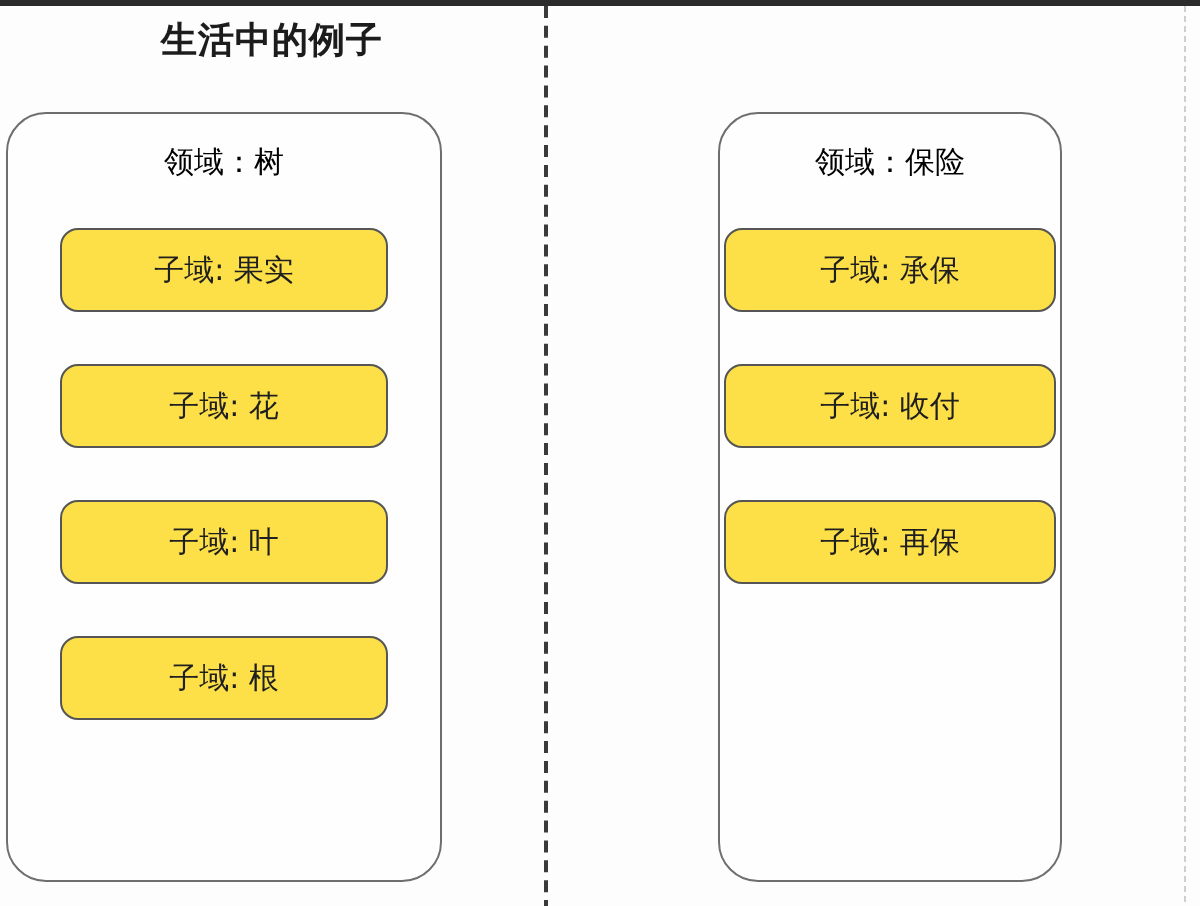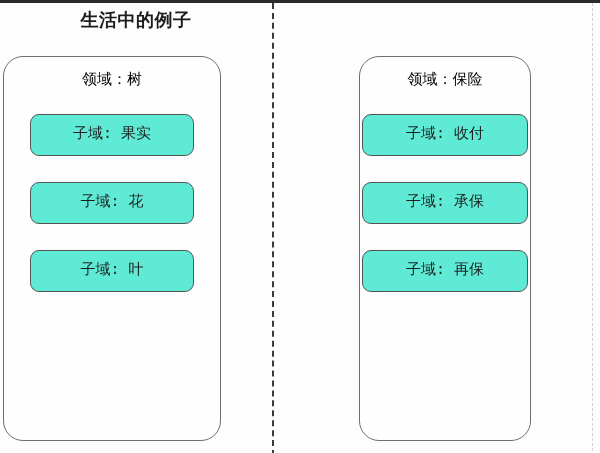--- a/index.html
+++ b/index.html
@@ -11,21 +11,20 @@
     font-family: "DejaVu Sans", "Liberation Sans", sans-serif;
   }
   .canvas {
     position: relative;
     width: 600px;
     height: 453px;
     background: #fdfdfd;
     overflow: hidden;
     box-sizing: border-box;
     border-top: 3px solid #2b2b2b;
-    font-family: Liberation Mono, monospace;
   }
   
   .divider-center {
     position: absolute;
     left: 272px;
     top: 0px;
     width: 0px;
     height: 453px;
     border-left: 2px dashed #3a3a3a;
   }
@@ -83,21 +82,21 @@
   .subdomain-list {
     position: absolute;
     top: 57px;
     left: 0;
     width: 100%;
   }
   .subdomain {
     position: relative;
     height: 42px;
     margin: 0 auto 26px auto;
-    background: #5eead4;
+    background: #fde047;
     border: 1.4px solid #555555;
     border-radius: 9px;
     box-sizing: border-box;
     display: flex;
     align-items: center;
     justify-content: center;
   }
   .column.left  .subdomain { width: 164px; }
   .column.right .subdomain { width: 166px; }
   .subdomain:last-child { margin-bottom: 0; }
@@ -125,35 +124,38 @@
       <div class="subdomain-list">
         <div class="subdomain">
           <span class="subdomain-label">子域: 果实</span>
         </div>
         <div class="subdomain">
           <span class="subdomain-label">子域: 花</span>
         </div>
         <div class="subdomain">
           <span class="subdomain-label">子域: 叶</span>
         </div>
+        <div class="subdomain">
+          <span class="subdomain-label">子域: 根</span>
+        </div>
       </div>
     </div>
   </div>
 
   <div class="column right">
 
     <div class="domain-card">
       <div class="domain-label">领域：保险</div>
 
       <div class="subdomain-list">
         <div class="subdomain">
-          <span class="subdomain-label">子域: 收付</span>
+          <span class="subdomain-label">子域: 承保</span>
         </div>
         <div class="subdomain">
-          <span class="subdomain-label">子域: 承保</span>
+          <span class="subdomain-label">子域: 收付</span>
         </div>
         <div class="subdomain">
           <span class="subdomain-label">子域: 再保</span>
         </div>
       </div>
     </div>
   </div>
 
 </div>
 

